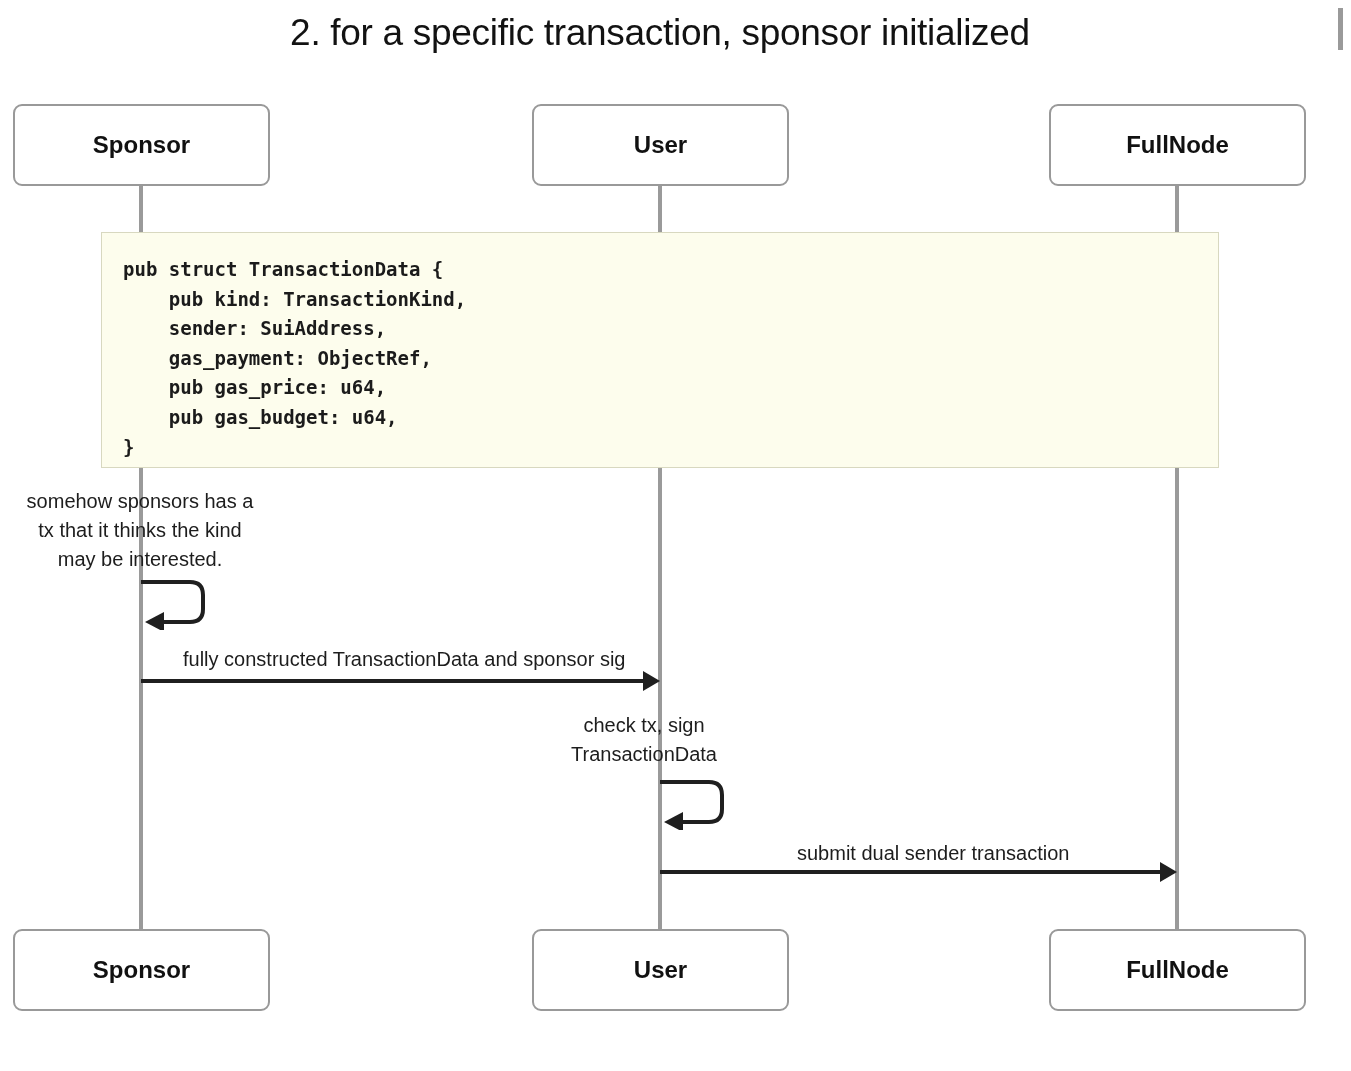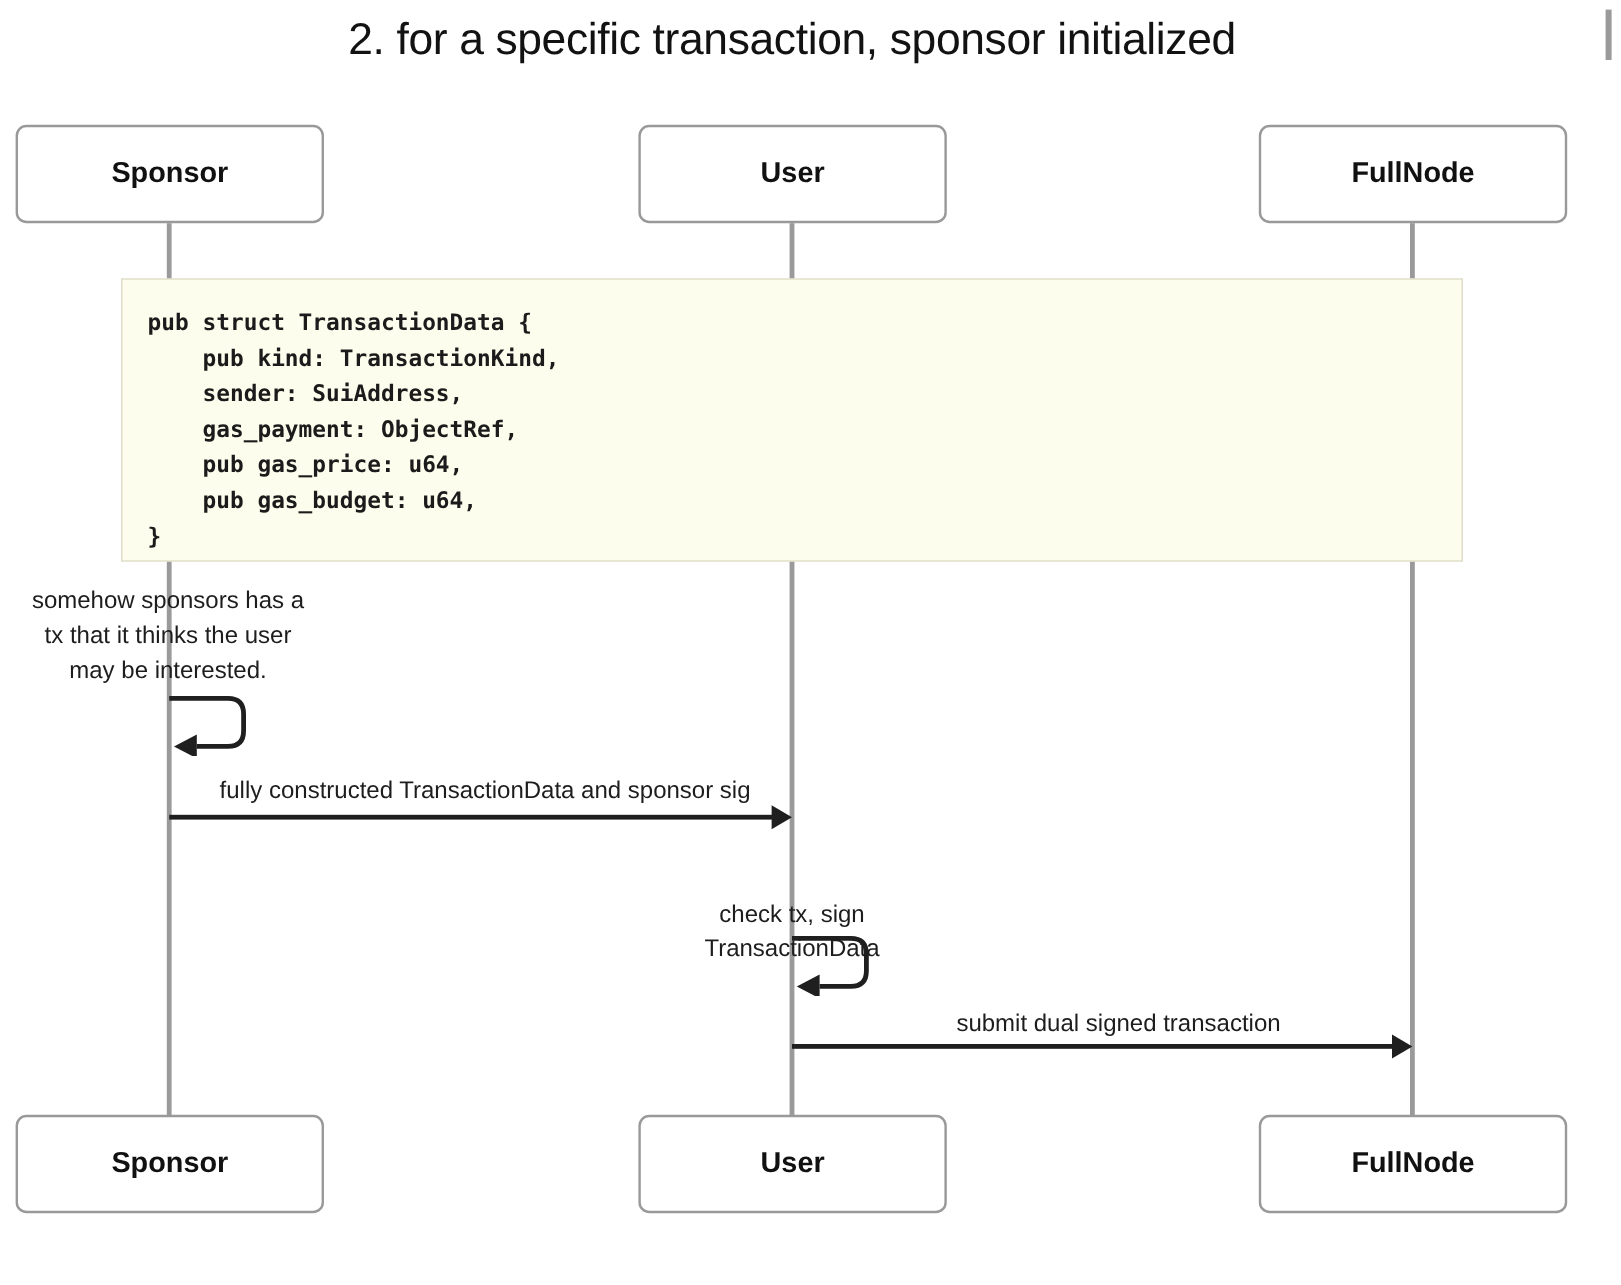--- a/index.html
+++ b/index.html
@@ -156,45 +156,45 @@
     <pre class="note-code">pub struct TransactionData {
     pub kind: TransactionKind,
     sender: SuiAddress,
     gas_payment: ObjectRef,
     pub gas_price: u64,
     pub gas_budget: u64,
 }</pre>
   </div>
 
   <div class="note-text" style="left:2px; top:487px; width:276px;">somehow sponsors has a
-tx that it thinks the user
+tx that it thinks the kind
 may be interested.</div>
 
   <div class="selfloop" style="left:137px; top:578px;">
     <svg width="90" height="52" viewBox="0 0 90 52">
       <path d="M 4 4 L 53 4 Q 66 4 66 17 L 66 31 Q 66 44 53 44 L 27 44" fill="none" stroke="#1f1f1f" stroke-width="4"></path>
       <polygon points="27,34 27,54 8,44" fill="#1f1f1f"></polygon>
     </svg>
   </div>
 
   <div class="msg-label" style="left:146px; top:647px;">fully constructed TransactionData and sponsor sig</div>
   <div class="msg-line" style="left:141px; top:679px; width:504px;"></div>
   <div class="msg-arrowhead" style="left:643px; top:671px;"></div>
 
-  <div class="note-text" style="left:516px; top:711px; width:288px;margin-top:37px;">check tx, sign
+  <div class="note-text" style="left:500px; top:711px; width:288px;">check tx, sign
 TransactionData</div>
 
   <div class="selfloop" style="left:656px; top:778px;">
     <svg width="90" height="52" viewBox="0 0 90 52">
       <path d="M 4 4 L 53 4 Q 66 4 66 17 L 66 31 Q 66 44 53 44 L 27 44" fill="none" stroke="#1f1f1f" stroke-width="4"></path>
       <polygon points="27,34 27,54 8,44" fill="#1f1f1f"></polygon>
     </svg>
   </div>
 
-  <div class="msg-label" style="left:760px; top:841px;">submit dual signed transaction</div>
+  <div class="msg-label" style="left:760px; top:841px;">submit dual sender transaction</div>
   <div class="msg-line" style="left:660px; top:870px; width:502px;"></div>
   <div class="msg-arrowhead" style="left:1160px; top:862px;"></div>
 
   <div class="participant-box" style="left:13px; top:929px; width:257px; height:82px;">
     <span>Sponsor</span>
   </div>
   <div class="participant-box" style="left:532px; top:929px; width:257px; height:82px;">
     <span>User</span>
   </div>
   <div class="participant-box" style="left:1049px; top:929px; width:257px; height:82px;">

